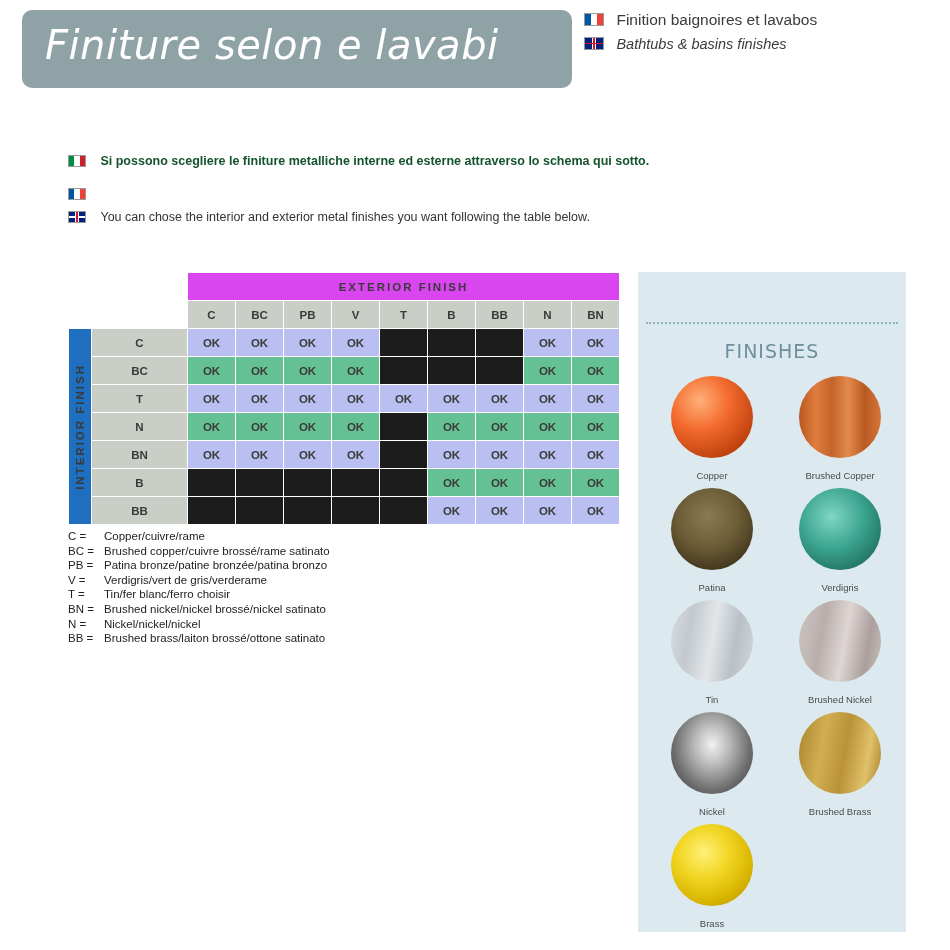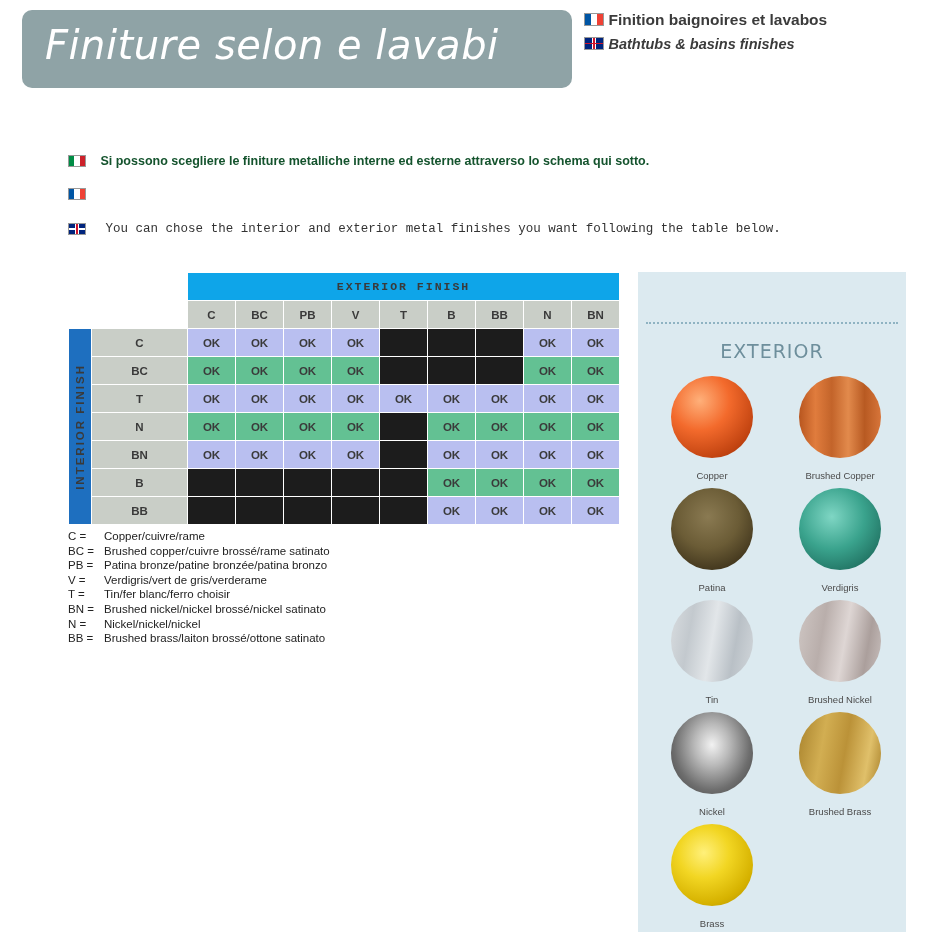--- a/index.html
+++ b/index.html
@@ -37,21 +37,21 @@
     position: absolute;
     left: 584px;
   }
   .header-sub.fr { top: 10px; }
   .header-sub.en { top: 34px; }
   .header-sub .txt {
     display: inline-block;
     vertical-align: middle;
     font-size: 15.5px;
     color: #3b3b3b;
-    font-weight: bold;
+    margin-left: 8px;
   }
   .header-sub.en .txt { font-style: italic; font-size: 14.5px; }
 
   
   .flag {
     display: inline-block;
     vertical-align: middle;
     width: 20px; height: 13px;
     border: 0.5px solid #999;
     position: relative;
@@ -83,21 +83,21 @@
     display: inline-block;
     vertical-align: middle;
     margin-left: 10px;
     font-size: 12.5px;
     color: #14532d;
     font-weight: bold;
   }
   .intro.en .txt { font-weight: normal; color: #333; }
   .intro.l1 { top: 151px; }
   .intro.l2 { top: 184px; }
-  .intro.l3 { top: 220px; font-family: Liberation Mono, monospace; }
+  .intro.l3 { top: 207px; }
 
   
   #matrix {
     position: absolute;
     left: 68px;
     top: 272px;
   }
   table.grid {
     border-collapse: collapse;
     table-layout: fixed;
@@ -108,27 +108,26 @@
     font-size: 11.5px;
     font-weight: bold;
     color: #3a3a3a;
     text-align: center;
     vertical-align: middle;
     height: 28px;
     border: 1px solid #ffffff;
   }
   .corner-blank { background: #ffffff; border: none !important; }
   .ext-header {
-    background: #0ea5e9;
+    background: #d946ef;
     color: #ffffff;
     font-size: 14px;
     letter-spacing: 2px;
     height: 22px;
     font-weight: bold;
-    font-family: Liberation Mono, monospace;
   }
   .col-head {
     background: #c9cec7;
     color: #3a3a3a;
     height: 24px;
     font-size: 12px;
   }
   .row-head {
     background: #c9cec7;
     color: #3a3a3a;
@@ -372,21 +371,21 @@
       <div class="lrow"><span class="code">PB =</span><span>Patina bronze/patine bronzée/patina bronzo</span></div>
       <div class="lrow"><span class="code">V =</span><span>Verdigris/vert de gris/verderame</span></div>
       <div class="lrow"><span class="code">T =</span><span>Tin/fer blanc/ferro choisir</span></div>
       <div class="lrow"><span class="code">BN =</span><span>Brushed nickel/nickel brossé/nickel satinato</span></div>
       <div class="lrow"><span class="code">N =</span><span>Nickel/nickel/nickel</span></div>
       <div class="lrow"><span class="code">BB =</span><span>Brushed brass/laiton brossé/ottone satinato</span></div>
     </div>
 
   <div id="finishes">
     <div class="dotted"></div>
-    <div class="ftitle">EXTERIOR</div>
+    <div class="ftitle">FINISHES</div>
     <div class="swatch-grid" id="swatch-grid">
         <div class="sw" style="left: 0px; top: 0px;">
           <div class="disc m-copper"></div>
           <div class="cap">Copper</div>
         </div>
         <div class="sw" style="left: 128px; top: 0px;">
           <div class="disc m-bcopper"></div>
           <div class="cap">Brushed Copper</div>
         </div>
         <div class="sw" style="left: 0px; top: 112px;">

